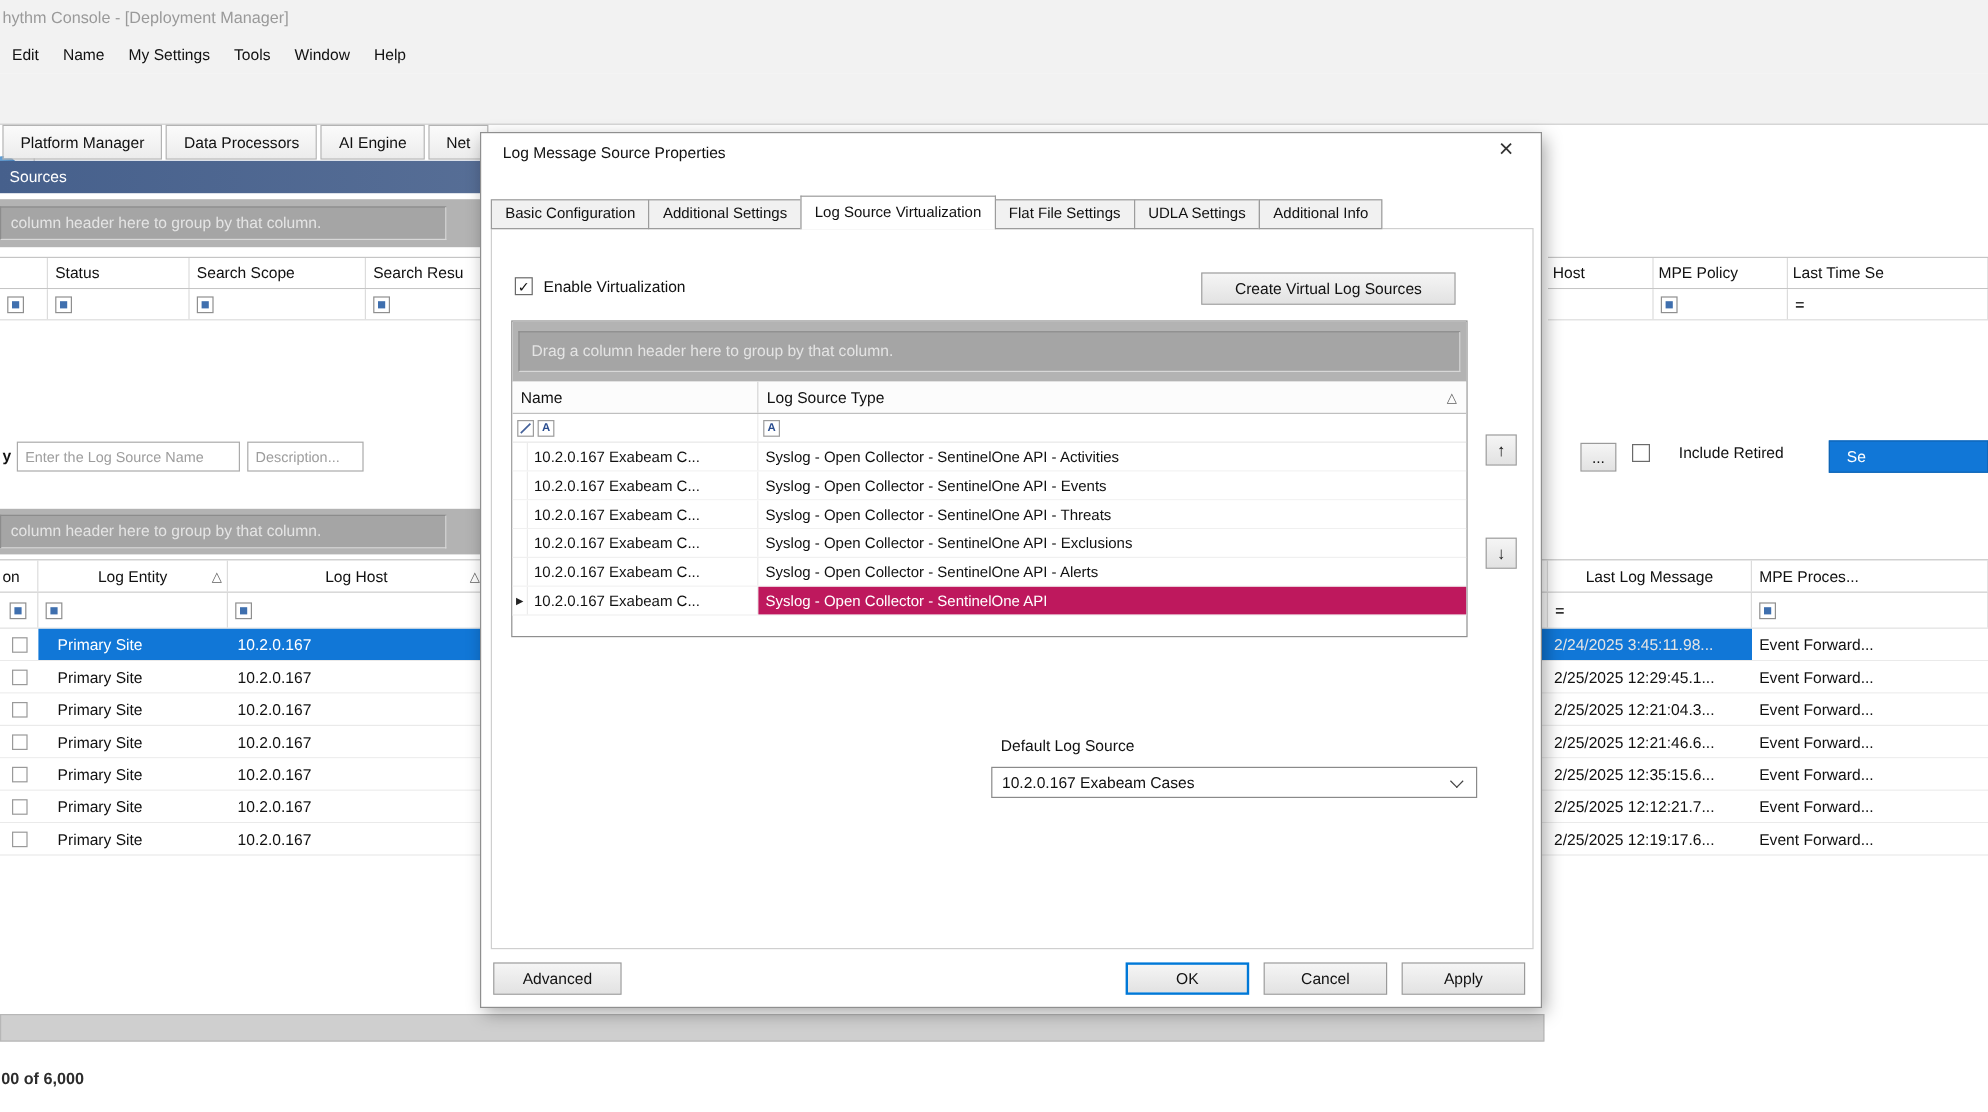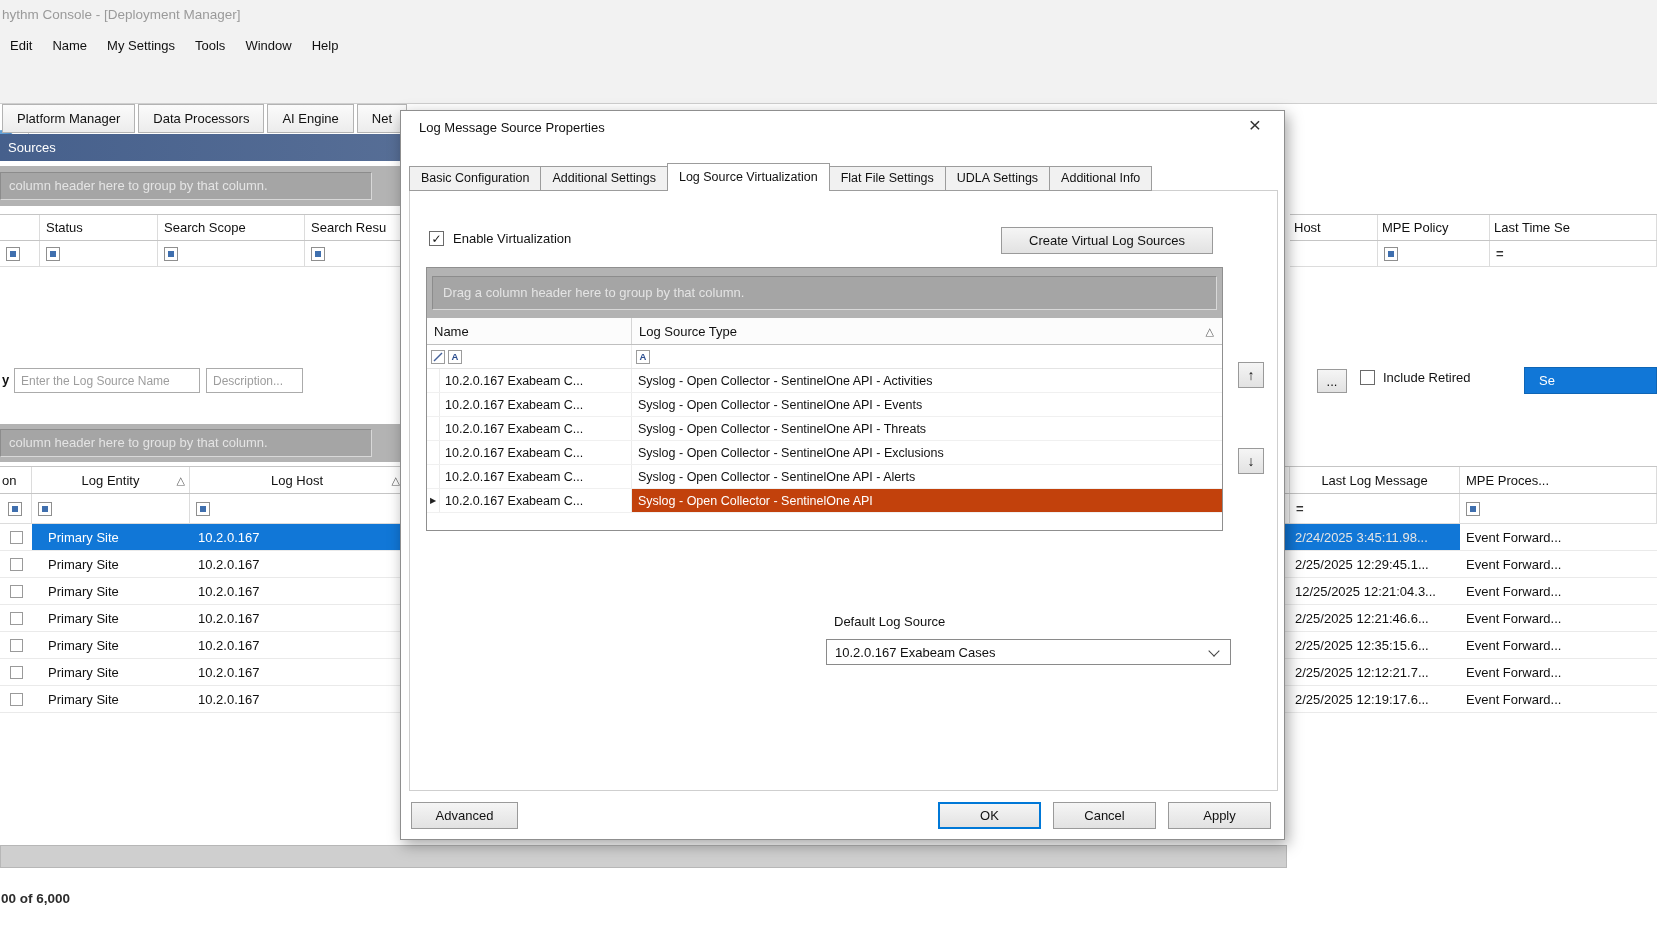--- a/index.html
+++ b/index.html
@@ -101,21 +101,21 @@
   .fico { width:14px; height:14px; border:1px solid #9c9c9c; background:#fff; display:inline-flex; align-items:center;
           justify-content:center; flex:none; }
   .fico.a { color:#2a4d8f; font-size:9.5px; font-weight:bold; }
   .dgrid-rows { position:absolute; left:0; top:101px; width:100%; }
   .drow { display:flex; height:24px; border-bottom:1px solid #f0f0f0; font-size:12.5px; background:#fff; }
   .dind { width:13px; border-right:1px solid #ececec; display:flex; align-items:center; justify-content:center;
           font-size:8px; color:#222; flex:none; }
   .dname { width:192px; padding-left:5px; border-right:1px solid #ececec; display:flex; align-items:center;
            white-space:nowrap; overflow:hidden; flex:none; }
   .dtype { flex:1; padding-left:6px; display:flex; align-items:center; white-space:nowrap; overflow:hidden; }
-  .drow.selected .dtype { background:#c2410c; color:#fff; }
+  .drow.selected .dtype { background:#be185d; color:#fff; }
   .drow.selected .dind::after { content:"▶"; }
 
   .arrowbtn { position:absolute; width:26px; height:26px; font-size:14px; font-weight:bold; }
   .combo { position:absolute; left:425px; top:528px; width:405px; height:26px; border:1px solid #8a8a8a; background:#fff;
            display:flex; align-items:center; padding-left:8px; }
   .combo .chev { position:absolute; right:12px; top:7px; width:8px; height:8px; border-right:1.6px solid #444;
                  border-bottom:1.6px solid #444; transform:rotate(45deg); }
   .dlg-btn { position:absolute; height:27px; }
   .ok { border:2px solid #0078d7; }
 </style>
@@ -268,21 +268,21 @@
       <span class="eq">=</span>
     </div>
 </div>
 
 <span class="abs" style="left:2px;top:372px;font-weight:bold">y</span>
 <input class="abs txt" style="left: 14px; top: 368px; width: 186px;" placeholder="Enter the Log Source Name">
 <input class="abs txt" style="left: 206px; top: 368px; width: 97px;" placeholder="Description...">
 <div class="abs btn" style="left:1317px;top:369px;width:30px;height:24px">
   <span>...</span>
 </div>
-<div class="abs" style="left:1360px;top:370px;display:flex;align-items:center;gap:8px">
+<div class="abs" style="left:1360px;top:370px;display:flex;align-items:center;gap:24px">
   <span class="ckbox"></span>
   <span>Include Retired</span>
 </div>
 <div class="abs btn-blue" style="left:1524px;top:367px;width:133px;height:27px">
   <span>Se</span>
 </div>
 
 <div class="abs groupbar" style="left:0;top:424px;width:1285px;height:38px">
   <div class="groupbox" style="left:0;top:5px;width:372px;height:28px">
     <span>column header here to group by that column.</span>
@@ -396,21 +396,21 @@
 <div class="abs" style="left:1290px;top:524px;width:367px">
     <div class="rrow selected">
     <div class="rc1">2/24/2025 3:45:11.98...</div>
     <div class="rc2">Event Forward...</div>
   </div>
     <div class="rrow">
     <div class="rc1">2/25/2025 12:29:45.1...</div>
     <div class="rc2">Event Forward...</div>
   </div>
     <div class="rrow">
-    <div class="rc1">12/25/2025 12:21:04.3...</div>
+    <div class="rc1">2/25/2025 12:21:04.3...</div>
     <div class="rc2">Event Forward...</div>
   </div>
     <div class="rrow">
     <div class="rc1">2/25/2025 12:21:46.6...</div>
     <div class="rc2">Event Forward...</div>
   </div>
     <div class="rrow">
     <div class="rc1">2/25/2025 12:35:15.6...</div>
     <div class="rc2">Event Forward...</div>
   </div>

